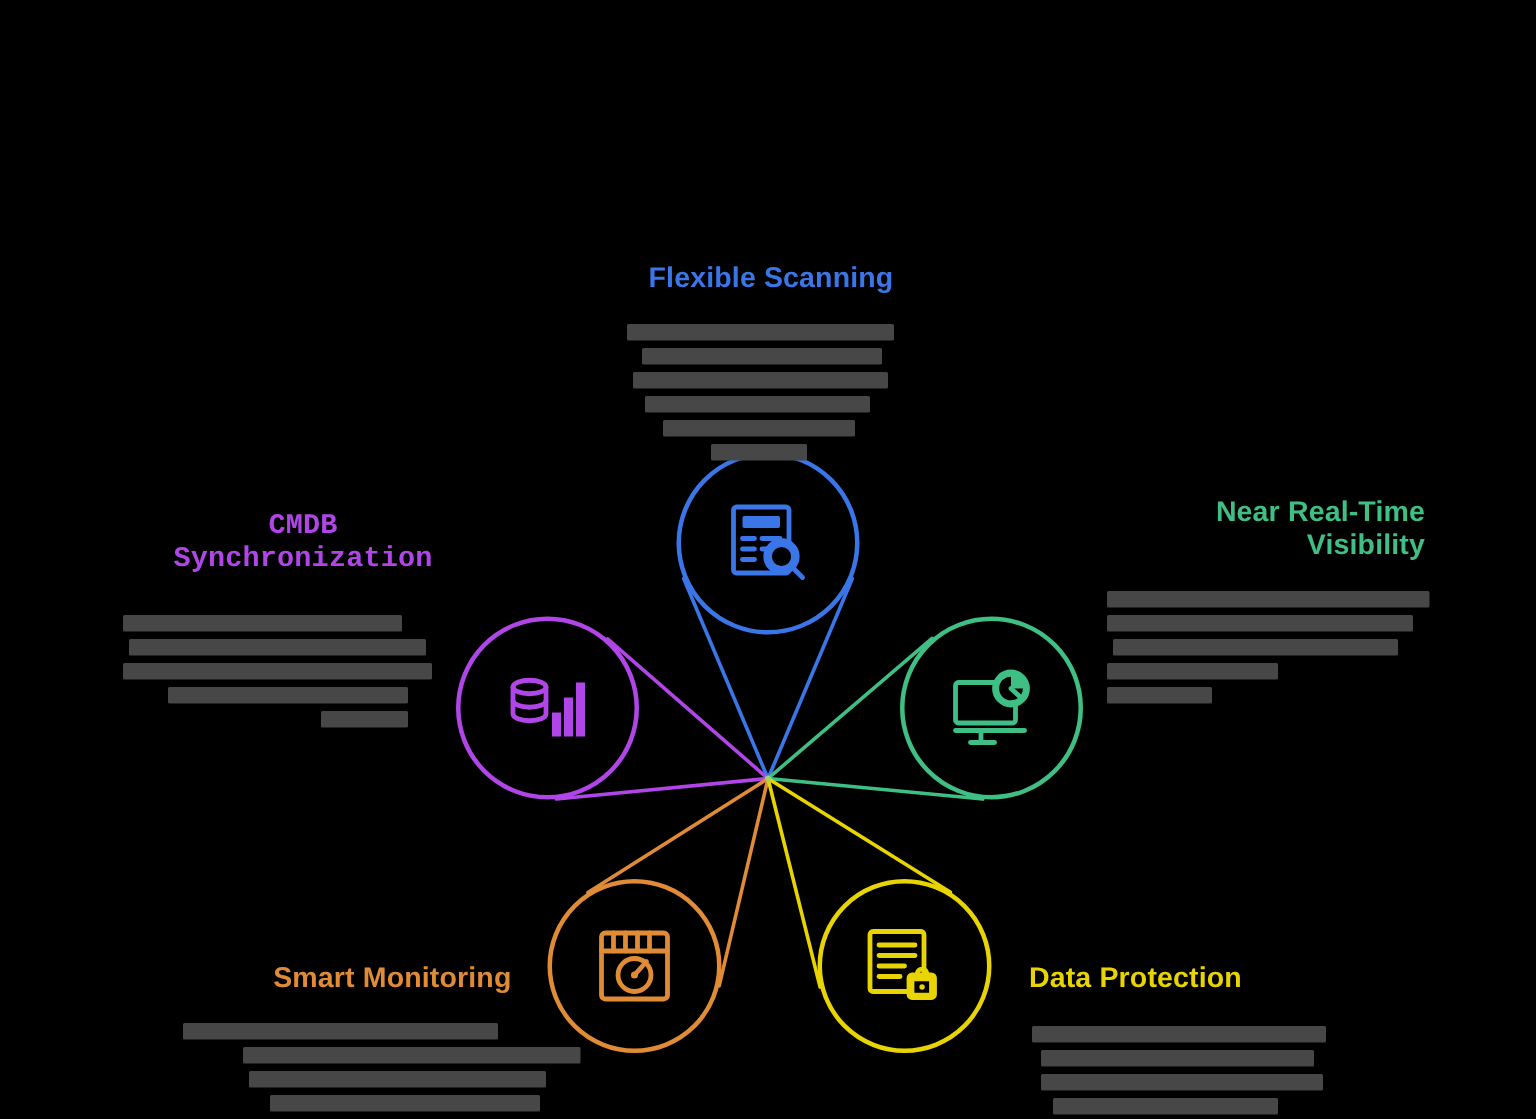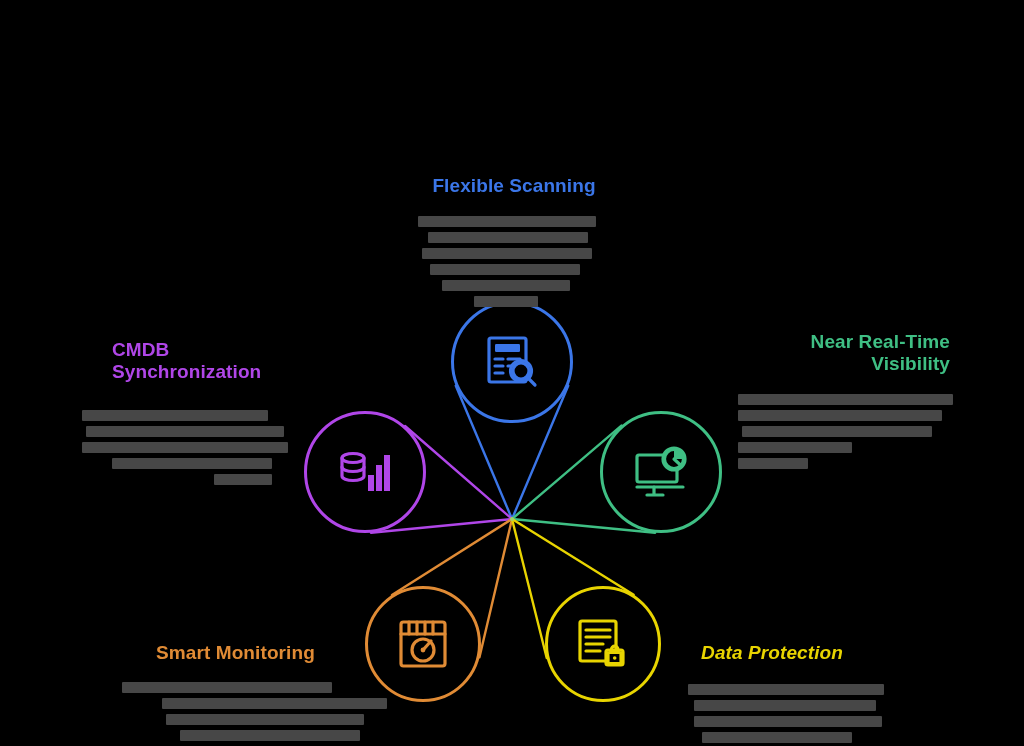--- a/index.html
+++ b/index.html
@@ -93,21 +93,21 @@
     <svg width="62" height="62" viewBox="0 0 62 62" fill="none" stroke="#b046e8" stroke-width="3.2" stroke-linecap="round" stroke-linejoin="round">
       <ellipse cx="19" cy="17" rx="11" ry="4.5"></ellipse>
       <path d="M8 17v18c0 2.5 4.9 4.5 11 4.5s11-2 11-4.5V17"></path>
       <path d="M8 26c0 2.5 4.9 4.5 11 4.5S30 28.5 30 26"></path>
       <rect x="34" y="34" width="6" height="16" fill="#b046e8" stroke="none"></rect>
       <rect x="42" y="24" width="6" height="26" fill="#b046e8" stroke="none"></rect>
       <rect x="50" y="14" width="6" height="36" fill="#b046e8" stroke="none"></rect>
     </svg>
         </span>
       </div>
-      <div class="heading" style="left: 112px; top: 307px; width: 180px; text-align: left; color: rgb(176, 70, 232);">CMDB
+      <div class="heading" style="left: 112px; top: 307px; width: 180px; text-align: center; color: rgb(176, 70, 232); font-family: Liberation Mono, monospace;">CMDB
 Synchronization</div>
       <div class="body-block" style="left: 82px; top: 378px;">
         <div class="ln" style="width: 186px; margin-left: 0px; background: rgb(71, 71, 71);"></div>
         <div class="ln" style="width: 198px; margin-left: 4px; background: rgb(71, 71, 71);"></div>
         <div class="ln" style="width: 206px; margin-left: 0px; background: rgb(71, 71, 71);"></div>
         <div class="ln" style="width: 160px; margin-left: 30px; background: rgb(71, 71, 71);"></div>
         <div class="ln" style="width: 58px; margin-left: 132px; background: rgb(71, 71, 71);"></div>
       </div>
       <div class="bubble" style="left: 600px; top: 379px; width: 122px; height: 122px; border-color: rgb(63, 191, 132);">
         <span>
@@ -140,21 +140,21 @@
       <line x1="16" y1="8" x2="16" y2="20"></line>
       <line x1="24" y1="8" x2="24" y2="20"></line>
       <line x1="32" y1="8" x2="32" y2="20"></line>
       <line x1="40" y1="8" x2="40" y2="20"></line>
       <circle cx="30" cy="36" r="11"></circle>
       <line x1="30" y1="36" x2="38" y2="27"></line>
       <circle cx="30" cy="36" r="2.4" fill="#e08b35" stroke="none"></circle>
     </svg>
         </span>
       </div>
-      <div class="heading" style="left: 156px; top: 610px; width: 185px; text-align: left; color: rgb(224, 139, 53);">Smart Monitoring</div>
+      <div class="heading" style="left: 156px; top: 610px; width: 185px; text-align: right; color: rgb(224, 139, 53);">Smart Monitoring</div>
       <div class="body-block" style="left: 122px; top: 650px;">
         <div class="ln" style="width: 210px; margin-left: 0px; background: rgb(71, 71, 71);"></div>
         <div class="ln" style="width: 225px; margin-left: 40px; background: rgb(71, 71, 71);"></div>
         <div class="ln" style="width: 198px; margin-left: 44px; background: rgb(71, 71, 71);"></div>
         <div class="ln" style="width: 180px; margin-left: 58px; background: rgb(71, 71, 71);"></div>
         <div class="ln" style="width: 120px; margin-left: 70px; background: rgb(71, 71, 71);"></div>
       </div>
       <div class="bubble" style="left: 545px; top: 554px; width: 116px; height: 116px; border-color: rgb(232, 212, 0);">
         <span>
     <svg width="60" height="60" viewBox="0 0 60 60" fill="none" stroke="#e8d400" stroke-width="3.2" stroke-linecap="round" stroke-linejoin="round">
@@ -163,21 +163,21 @@
       <line x1="13" y1="23" x2="37" y2="23"></line>
       <line x1="13" y1="30" x2="30" y2="30"></line>
       <line x1="13" y1="37" x2="27" y2="37"></line>
       <rect x="33" y="36" width="17" height="15" rx="2" fill="#000"></rect>
       <rect x="35" y="38.5" width="13" height="11" rx="1.6"></rect>
       <path d="M38.5 38.5v-3.2a3.2 3.2 0 0 1 6.4 0v3.2"></path>
       <circle cx="41.7" cy="44" r="1.8" fill="#e8d400" stroke="none"></circle>
     </svg>
         </span>
       </div>
-      <div class="heading" style="left: 658px; top: 610px; width: 185px; text-align: right; color: rgb(232, 212, 0); font-style: italic;">Data Protection</div>
+      <div class="heading" style="left: 686px; top: 610px; width: 185px; text-align: left; color: rgb(232, 212, 0);">Data Protection</div>
       <div class="body-block" style="left: 688px; top: 652px;">
         <div class="ln" style="width: 196px; margin-left: 0px; background: rgb(71, 71, 71);"></div>
         <div class="ln" style="width: 182px; margin-left: 6px; background: rgb(71, 71, 71);"></div>
         <div class="ln" style="width: 188px; margin-left: 6px; background: rgb(71, 71, 71);"></div>
         <div class="ln" style="width: 150px; margin-left: 14px; background: rgb(71, 71, 71);"></div>
         <div class="ln" style="width: 62px; margin-left: 14px; background: rgb(71, 71, 71);"></div>
       </div>
       <div style="position: absolute; left: 510px; top: 485px; width: 4px; height: 4px; border-radius: 50%; background: rgb(159, 211, 106);"></div>
     </div>
 

